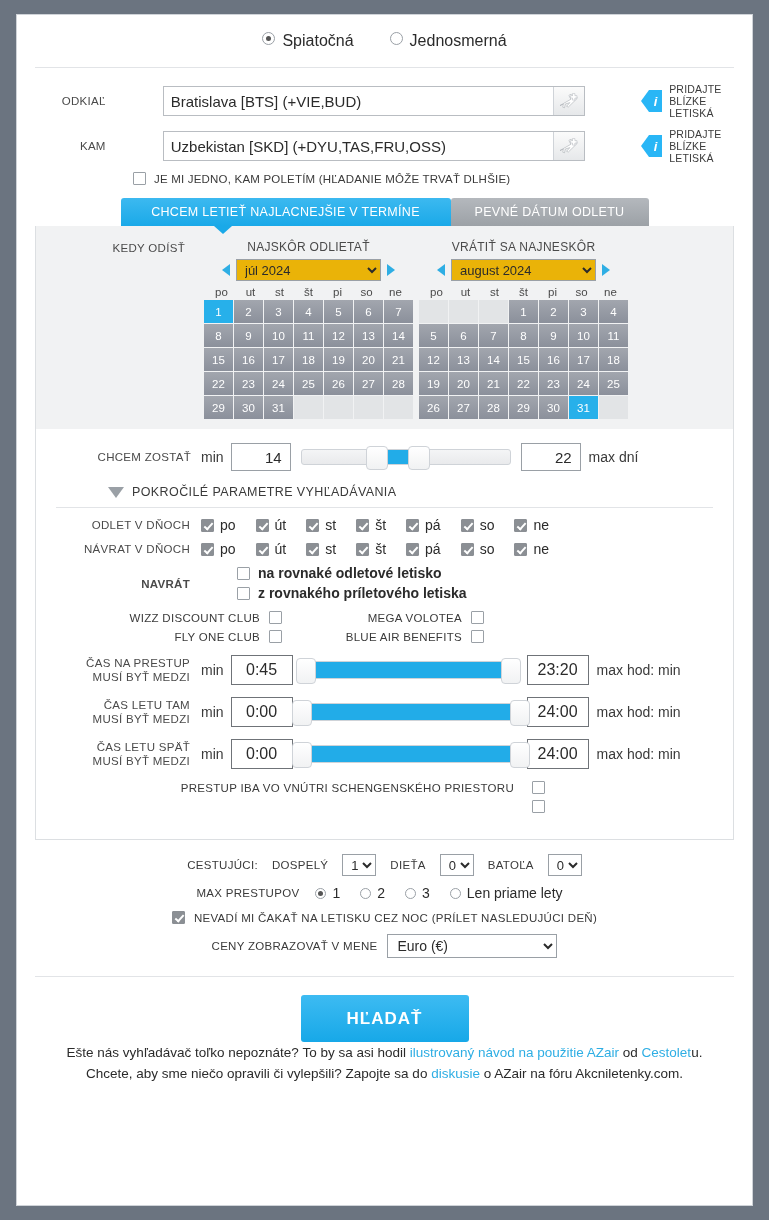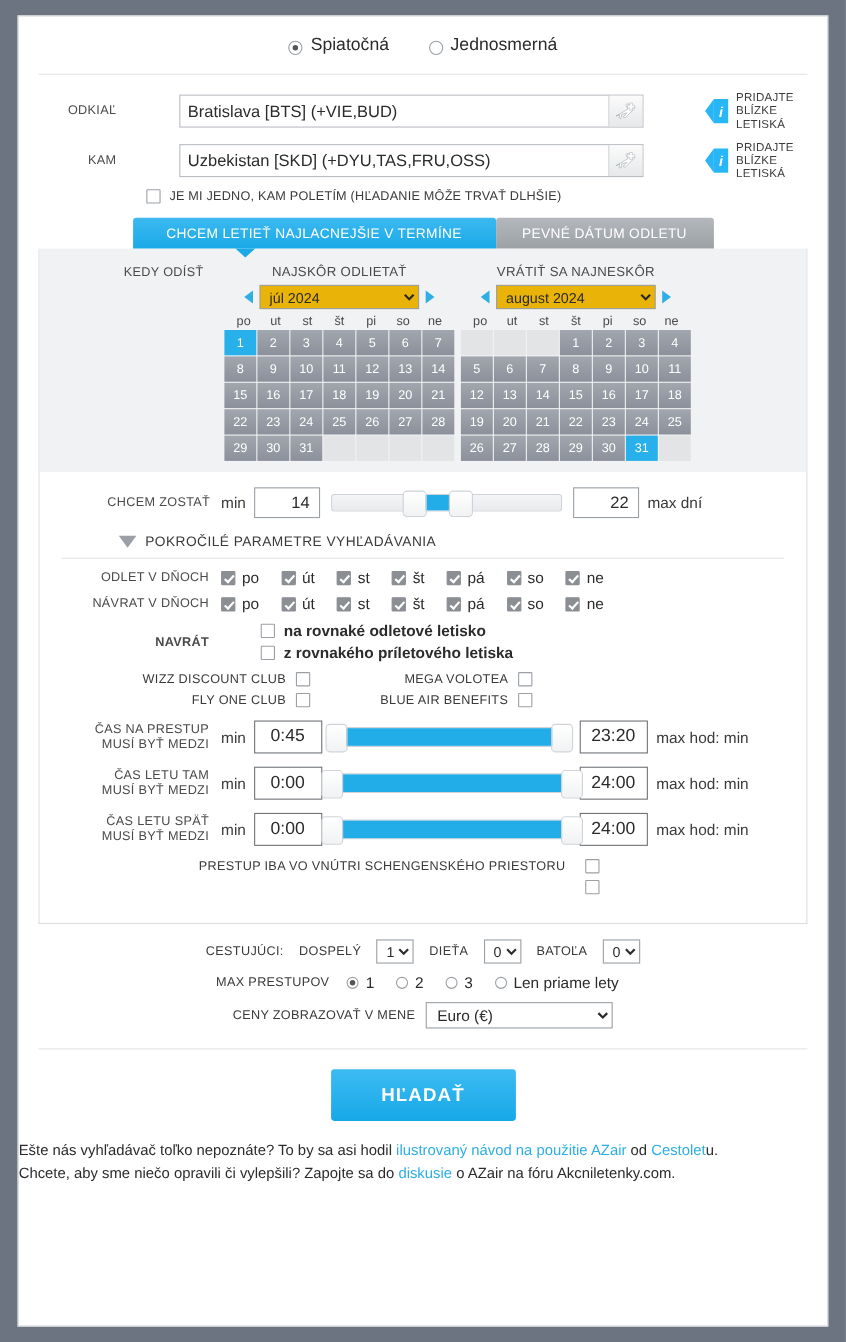--- a/index.html
+++ b/index.html
@@ -14,21 +14,21 @@
   .page {
     position:absolute; left:16px; top:14px;
     width:737px; height:1192px;
     background:#ffffff;
     border:1px solid #cfd3d8;
   }
   .hr { height:1px; background:#e2e4e7; margin:0 18px; }
 
   
   .triptype { display:flex; justify-content:center; align-items:center; gap:36px; height:52px; }
-  .radio-wrap { display:flex; align-items:flex-end; gap:7px; font-size:16px; color:#2b2b2b; }
+  .radio-wrap { display:flex; align-items:flex-start; gap:7px; font-size:16px; color:#2b2b2b; }
   .radio {
     width:13px; height:13px; border-radius:50%;
     border:1px solid #9aa0a6; background:#fff;
     display:inline-block; position:relative; flex:none;
   }
   .radio.on::after {
     content:""; position:absolute; left:3px; top:3px;
     width:5px; height:5px; border-radius:50%; background:#555;
   }
   .radio.sm { width:11px; height:11px; }
@@ -219,21 +219,21 @@
   }
 
   
   .search-wrap { display:flex; justify-content:center; margin-top:18px; }
   .search-btn {
     width:168px; height:47px; border:none; border-radius:3px;
     background:linear-gradient(#3dbbf2,#17a8e8);
     color:#fff; font-family:"Liberation Sans", sans-serif;
     font-size:17px; font-weight:bold; letter-spacing:1px;
   }
-  .foot { text-align:left; margin-top:16px; font-size:13.5px; color:#2b2b2b; line-height:21px; }
+  .foot { text-align:center; font-size:13.5px; color:#2b2b2b; line-height:21px; }
   .foot a { color:#2eaee4; text-decoration:none; }
 </style>
 </head>
 <body>
 
 <div class="page">
 
   <div class="triptype">
     <label class="radio-wrap">
       <span class="radio on"></span>
@@ -629,20 +629,24 @@
       <label class="stop">
         <span class="radio sm"></span>
         <span>3</span>
       </label>
       <label class="stop">
         <span class="radio sm"></span>
         <span>Len priame lety</span>
       </label>
     </div>
 
+    <div class="pax-row3">
+      <span class="cb on"></span>
+      <span class="t">NEVADÍ MI ČAKAŤ NA LETISKU CEZ NOC (PRÍLET NASLEDUJÚCI DEŇ)</span>
+    </div>
 
     <div class="pax-row4">
       <span class="t">CENY ZOBRAZOVAŤ V MENE</span>
       <select class="cur-sel">
         <option>Euro (€)</option>
       </select>
     </div>
   </div>
 
   <div class="hr" style="margin-top:14px;"></div>

